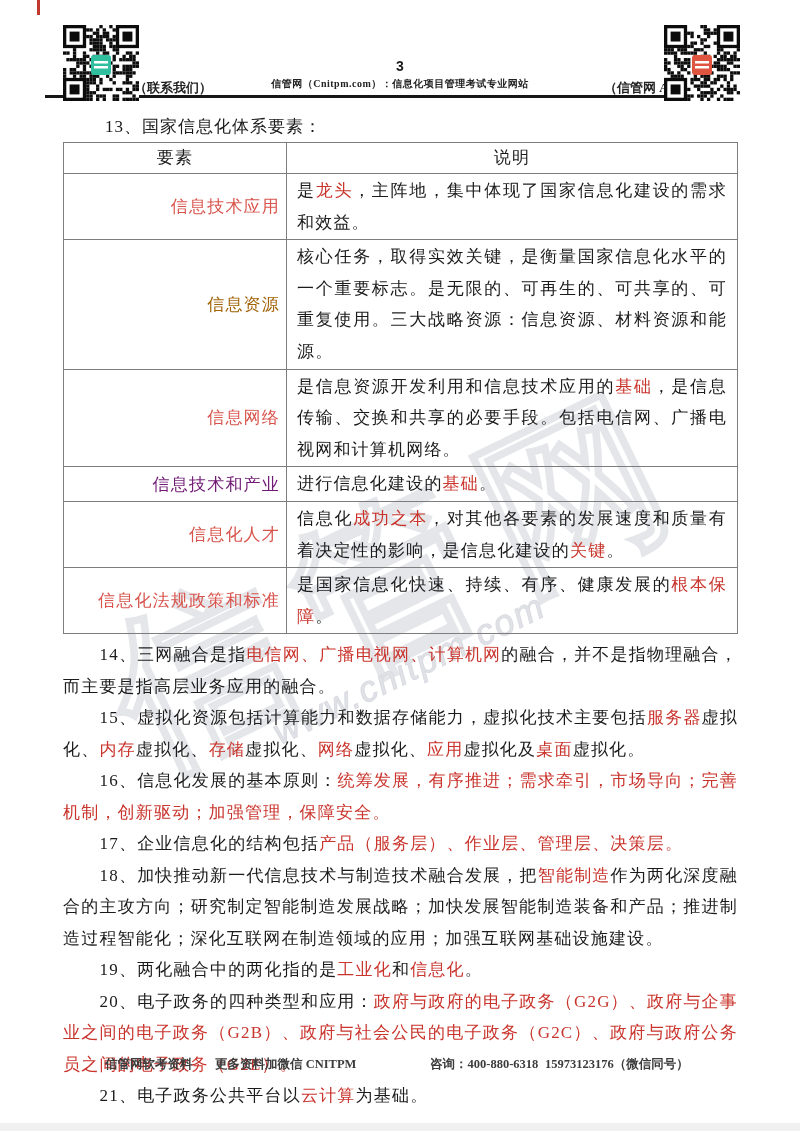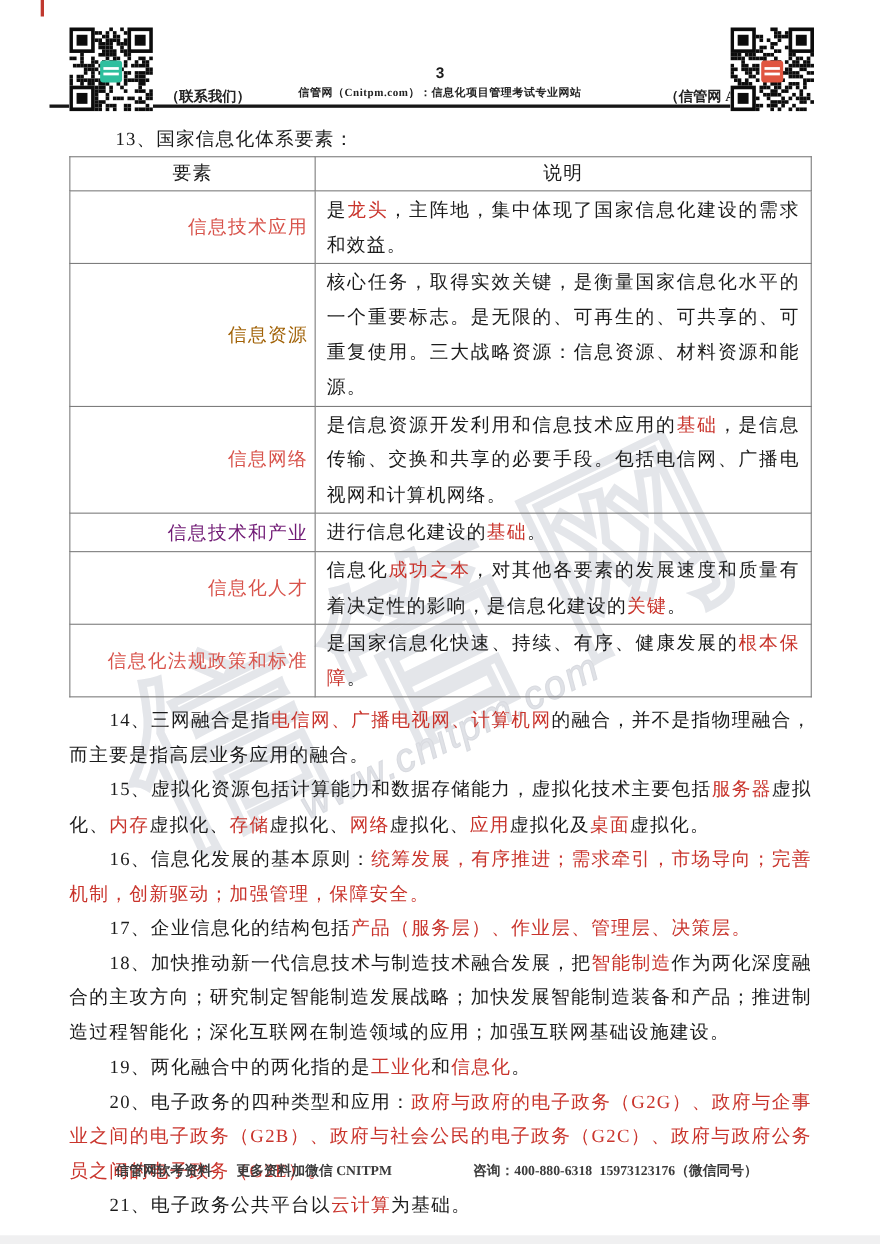--- a/index.html
+++ b/index.html
@@ -7,21 +7,21 @@
        font-family:"Liberation Serif","DejaVu Serif",serif;color:#1b1b1b;}
   .page{position:relative;width:800px;height:1131px;background:#fff;overflow:hidden;}
 
   
   .hdr-rule{position:absolute;left:45px;top:95px;width:686px;height:3px;background:#161616;z-index:2;}
   .red-tick{position:absolute;left:37px;top:0;width:3px;height:15px;background:#c0392f;z-index:3;}
   .qr{position:absolute;z-index:4;background:#fff;}
   .qr-left{left:63px;top:21px;width:76px;height:84px;}
   .qr-right{left:664px;top:21px;width:76px;height:84px;}
   .hdr-caption{position:absolute;top:79px;font-size:13px;font-weight:bold;color:#222;z-index:1;white-space:nowrap;}
-  .cap-left{left:150px;text-align:center;}
+  .cap-left{left:134px;text-align:center;}
   .cap-right{left:604px;}
   .hdr-center{position:absolute;left:0;width:800px;text-align:center;z-index:1;}
   .page-num{top:58px;font-size:14px;font-weight:bold;font-family:"Liberation Sans",sans-serif;}
   .site-title{top:77px;font-size:10px;font-weight:bold;color:#222;letter-spacing:0.5px;}
 
   
   .wm{position:absolute;z-index:0;pointer-events:none;white-space:nowrap;}
   .wm-big{left:40px;top:460px;width:720px;text-align:center;font-size:178px;font-weight:bold;
           letter-spacing:28px;color:rgba(255,255,255,0);-webkit-text-stroke:2px #e4e6ea;
           transform:rotate(-26deg);transform-origin:50% 50%;}

